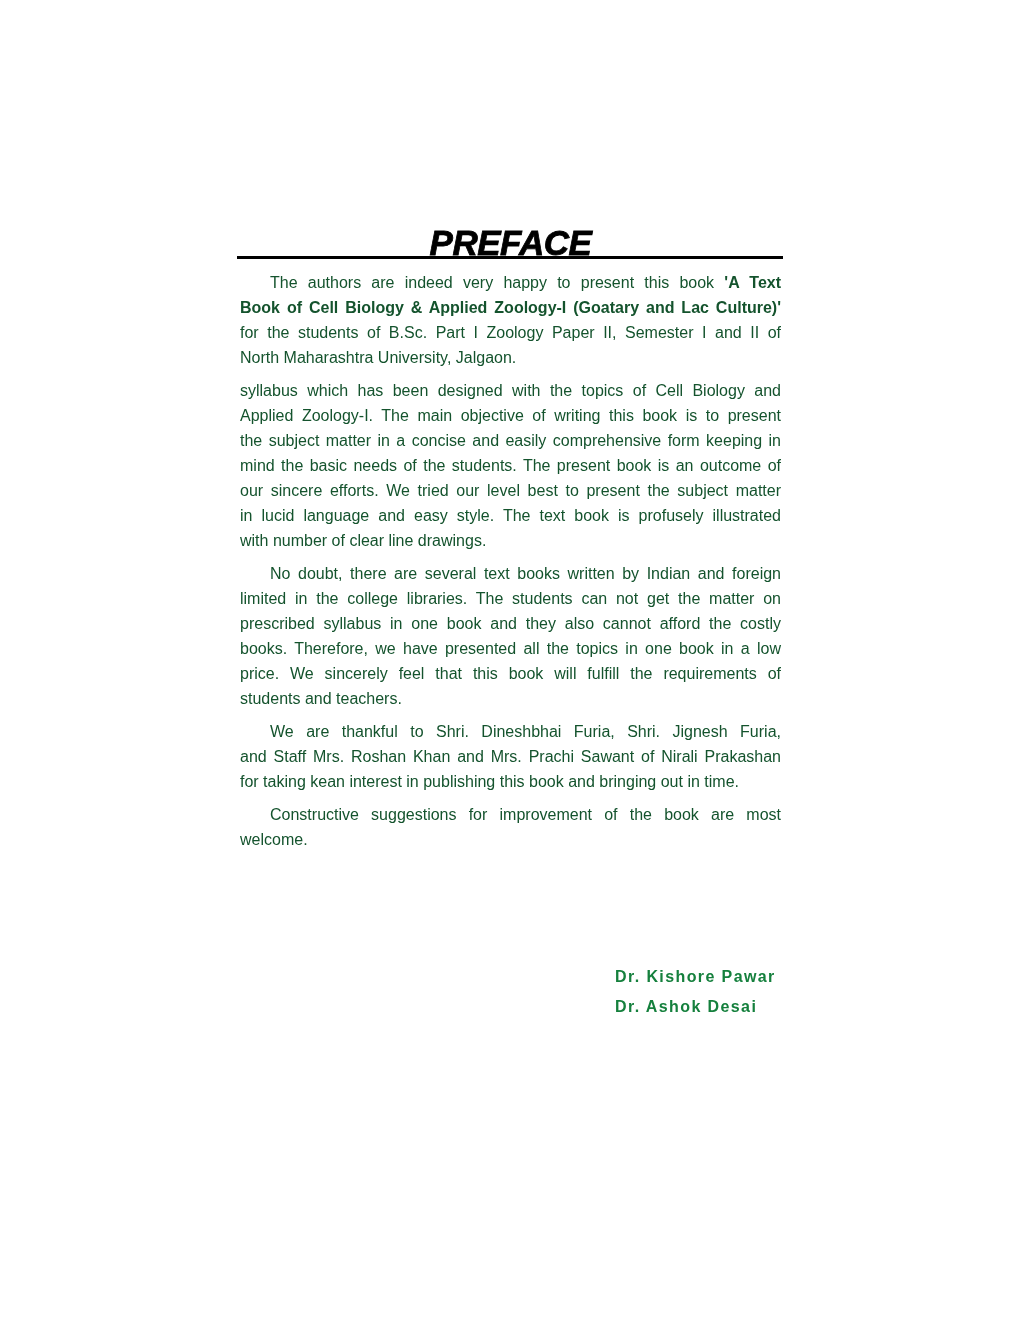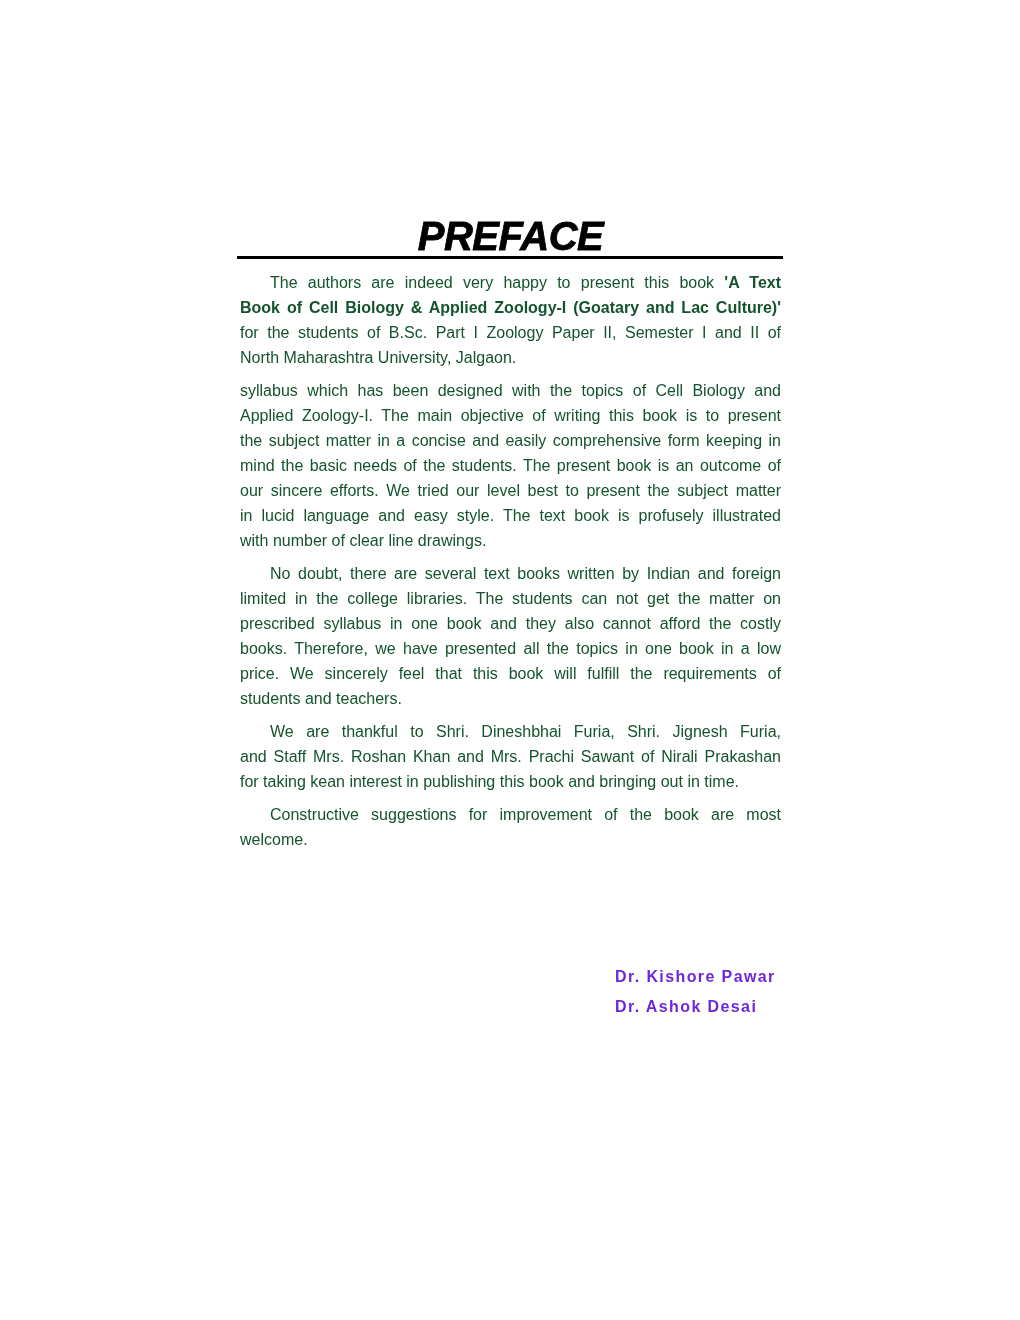--- a/index.html
+++ b/index.html
@@ -1,40 +1,40 @@
 <!DOCTYPE html>
 <html><head>
 <meta charset="utf-8">
 <style>
   html, body { margin: 0; padding: 0; background: #ffffff; }
   body { width: 1020px; height: 1320px; position: relative; overflow: hidden; }
   .page { position: absolute; left: 240px; top: 0; width: 541px; }
   .title {
-    position: absolute; left: 0; top: 214px; width: 541px; text-align: center;
+    position: absolute; left: 0; top: 221px; width: 541px; text-align: center;
     font-family: "Liberation Sans", sans-serif; font-weight: 900; font-style: italic;
-    font-size: 40px; letter-spacing: -0.5px; color: #000; line-height: 44px;
+    font-size: 35px; letter-spacing: -0.5px; color: #000; line-height: 44px;
     -webkit-text-stroke: 0.8px #000;
   }
   .rule { position: absolute; left: -3px; top: 256px; width: 546px; height: 3px; background: #000; }
   .body {
     position: absolute; left: 0; top: 270px; width: 541px;
     font-family: "Liberation Sans", sans-serif; font-size: 16px; color: #14532d;
   }
   .para { margin: 0 0 8px 0; }
   .line {
     display: block; height: 25px; line-height: 25px; white-space: nowrap;
     text-align: justify; text-align-last: justify;
   }
   .line.last { text-align-last: left; }
   .line.indent { padding-left: 30px; }
   .b { font-weight: bold; }
   .sig {
     position: absolute; left: 375px; width: 170px;
     font-family: "Liberation Sans", sans-serif; font-weight: bold; font-size: 16px;
-    letter-spacing: 1.4px; color: #6d28d9; line-height: 20px;
+    letter-spacing: 1.4px; color: #15803d; line-height: 20px;
   }
 </style>
 </head>
 <body>
 
 <div class="page">
   <div class="title">PREFACE</div>
   <div class="rule"></div>
 
   <div class="body">

